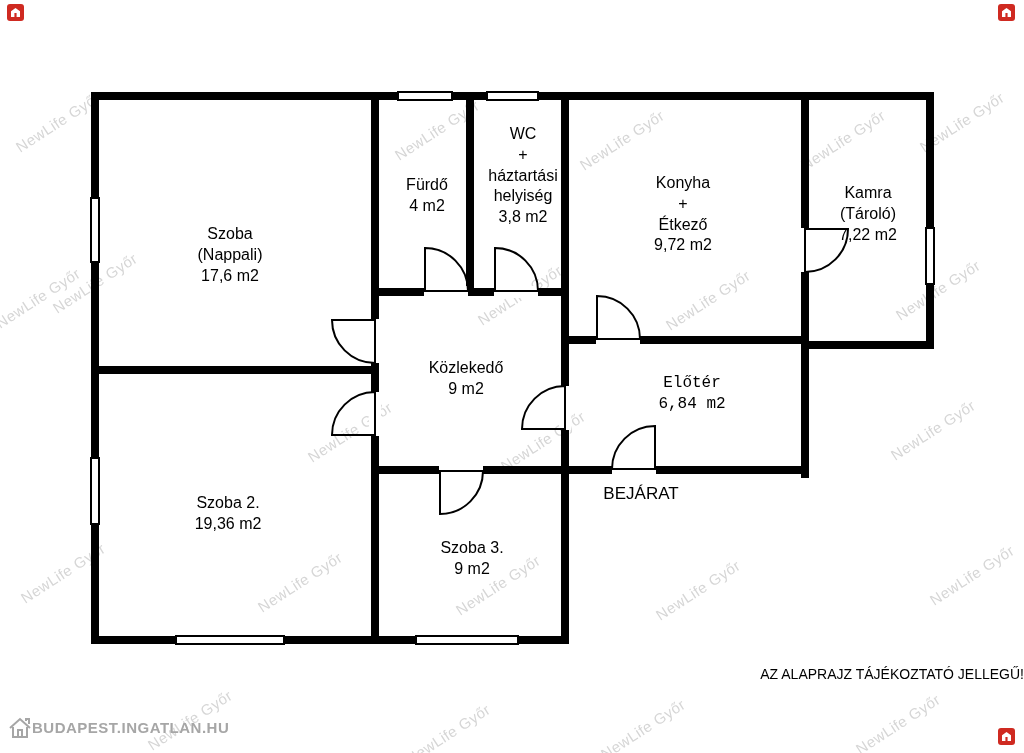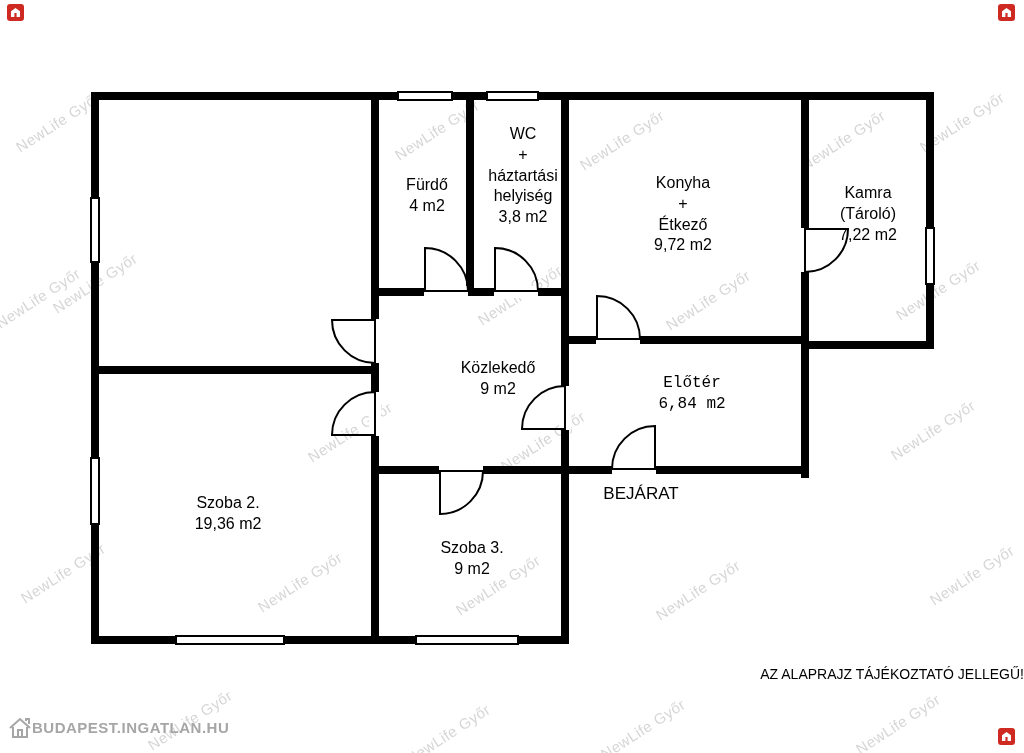--- a/index.html
+++ b/index.html
@@ -127,35 +127,38 @@
       <path d="M 425 291 L 425 248 A 43 43 0 0 1 468 291 Z"></path>
       <path d="M 495 291 L 495 248 A 43 43 0 0 1 538 291 Z"></path>
       <path d="M 597 339 L 597 296 A 43 43 0 0 1 640 339 Z"></path>
       <path d="M 805 229 L 848 229 A 43 43 0 0 1 805 272 Z"></path>
       <path d="M 565 429 L 522 429 A 43 43 0 0 1 565 386 Z"></path>
       <path d="M 440 471 L 440 514 A 43 43 0 0 0 483 471 Z"></path>
       <path d="M 655 469 L 655 426 A 43 43 0 0 0 612 469 Z"></path>
     </g>
   </svg>
 
+  <div class="room-label" style="left:230px;top:255px;">Szoba
+(Nappali)
+17,6 m2</div>
   <div class="room-label" style="left:427px;top:196px;">Fürdő
 4 m2</div>
   <div class="room-label" style="left:523px;top:176px;">WC
 +
 háztartási
 helyiség
 3,8 m2</div>
   <div class="room-label" style="left:683px;top:215px;">Konyha
 +
 Étkező
 9,72 m2</div>
   <div class="room-label" style="left:868px;top:214px;">Kamra
 (Tároló)
 7,22 m2</div>
-  <div class="room-label" style="left:466px;top:379px;margin-left:32px;">Közlekedő
+  <div class="room-label" style="left:466px;top:379px;">Közlekedő
 9 m2</div>
   <div class="room-label" style="left:692px;top:394px;font-family:Liberation Mono, monospace;">Előtér
 6,84 m2</div>
   <div class="room-label" style="left:216px;top:514px;margin-left:12px;">Szoba 2.
 19,36 m2</div>
   <div class="room-label" style="left:472px;top:559px;">Szoba 3.
 9 m2</div>
 
   <div class="entrance-label" style="left:641px;top:494px;">BEJÁRAT</div>
 

